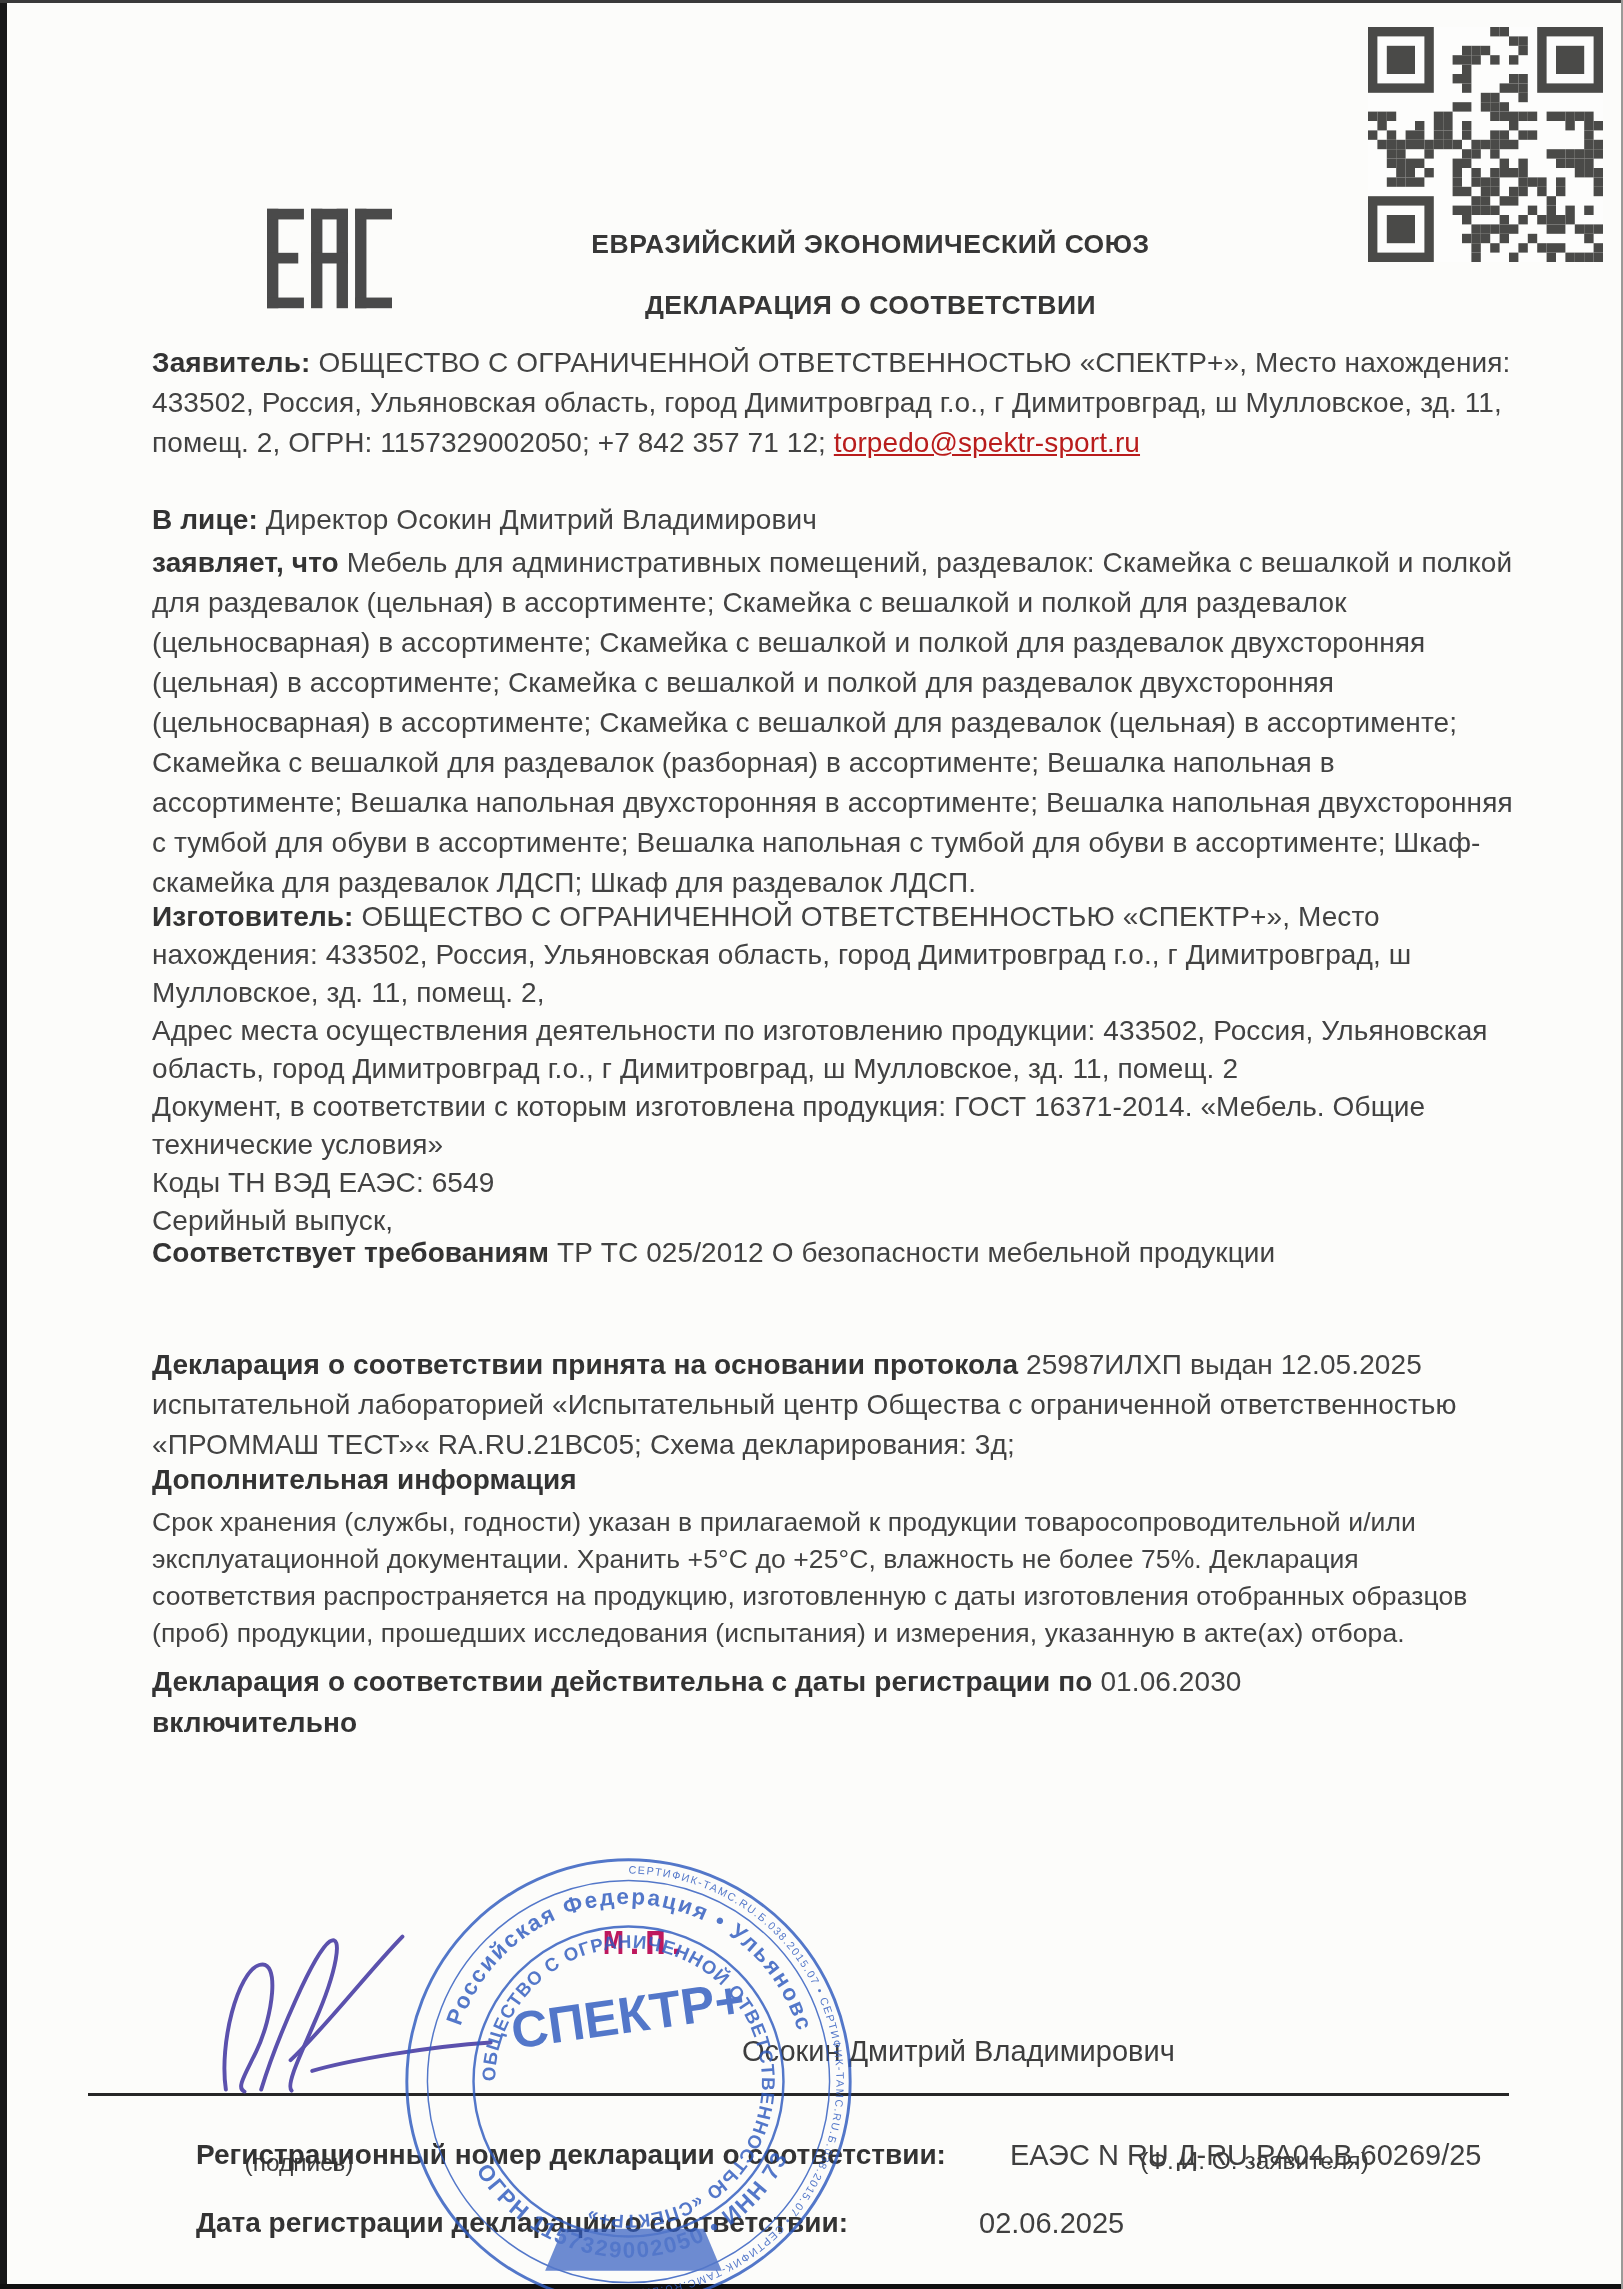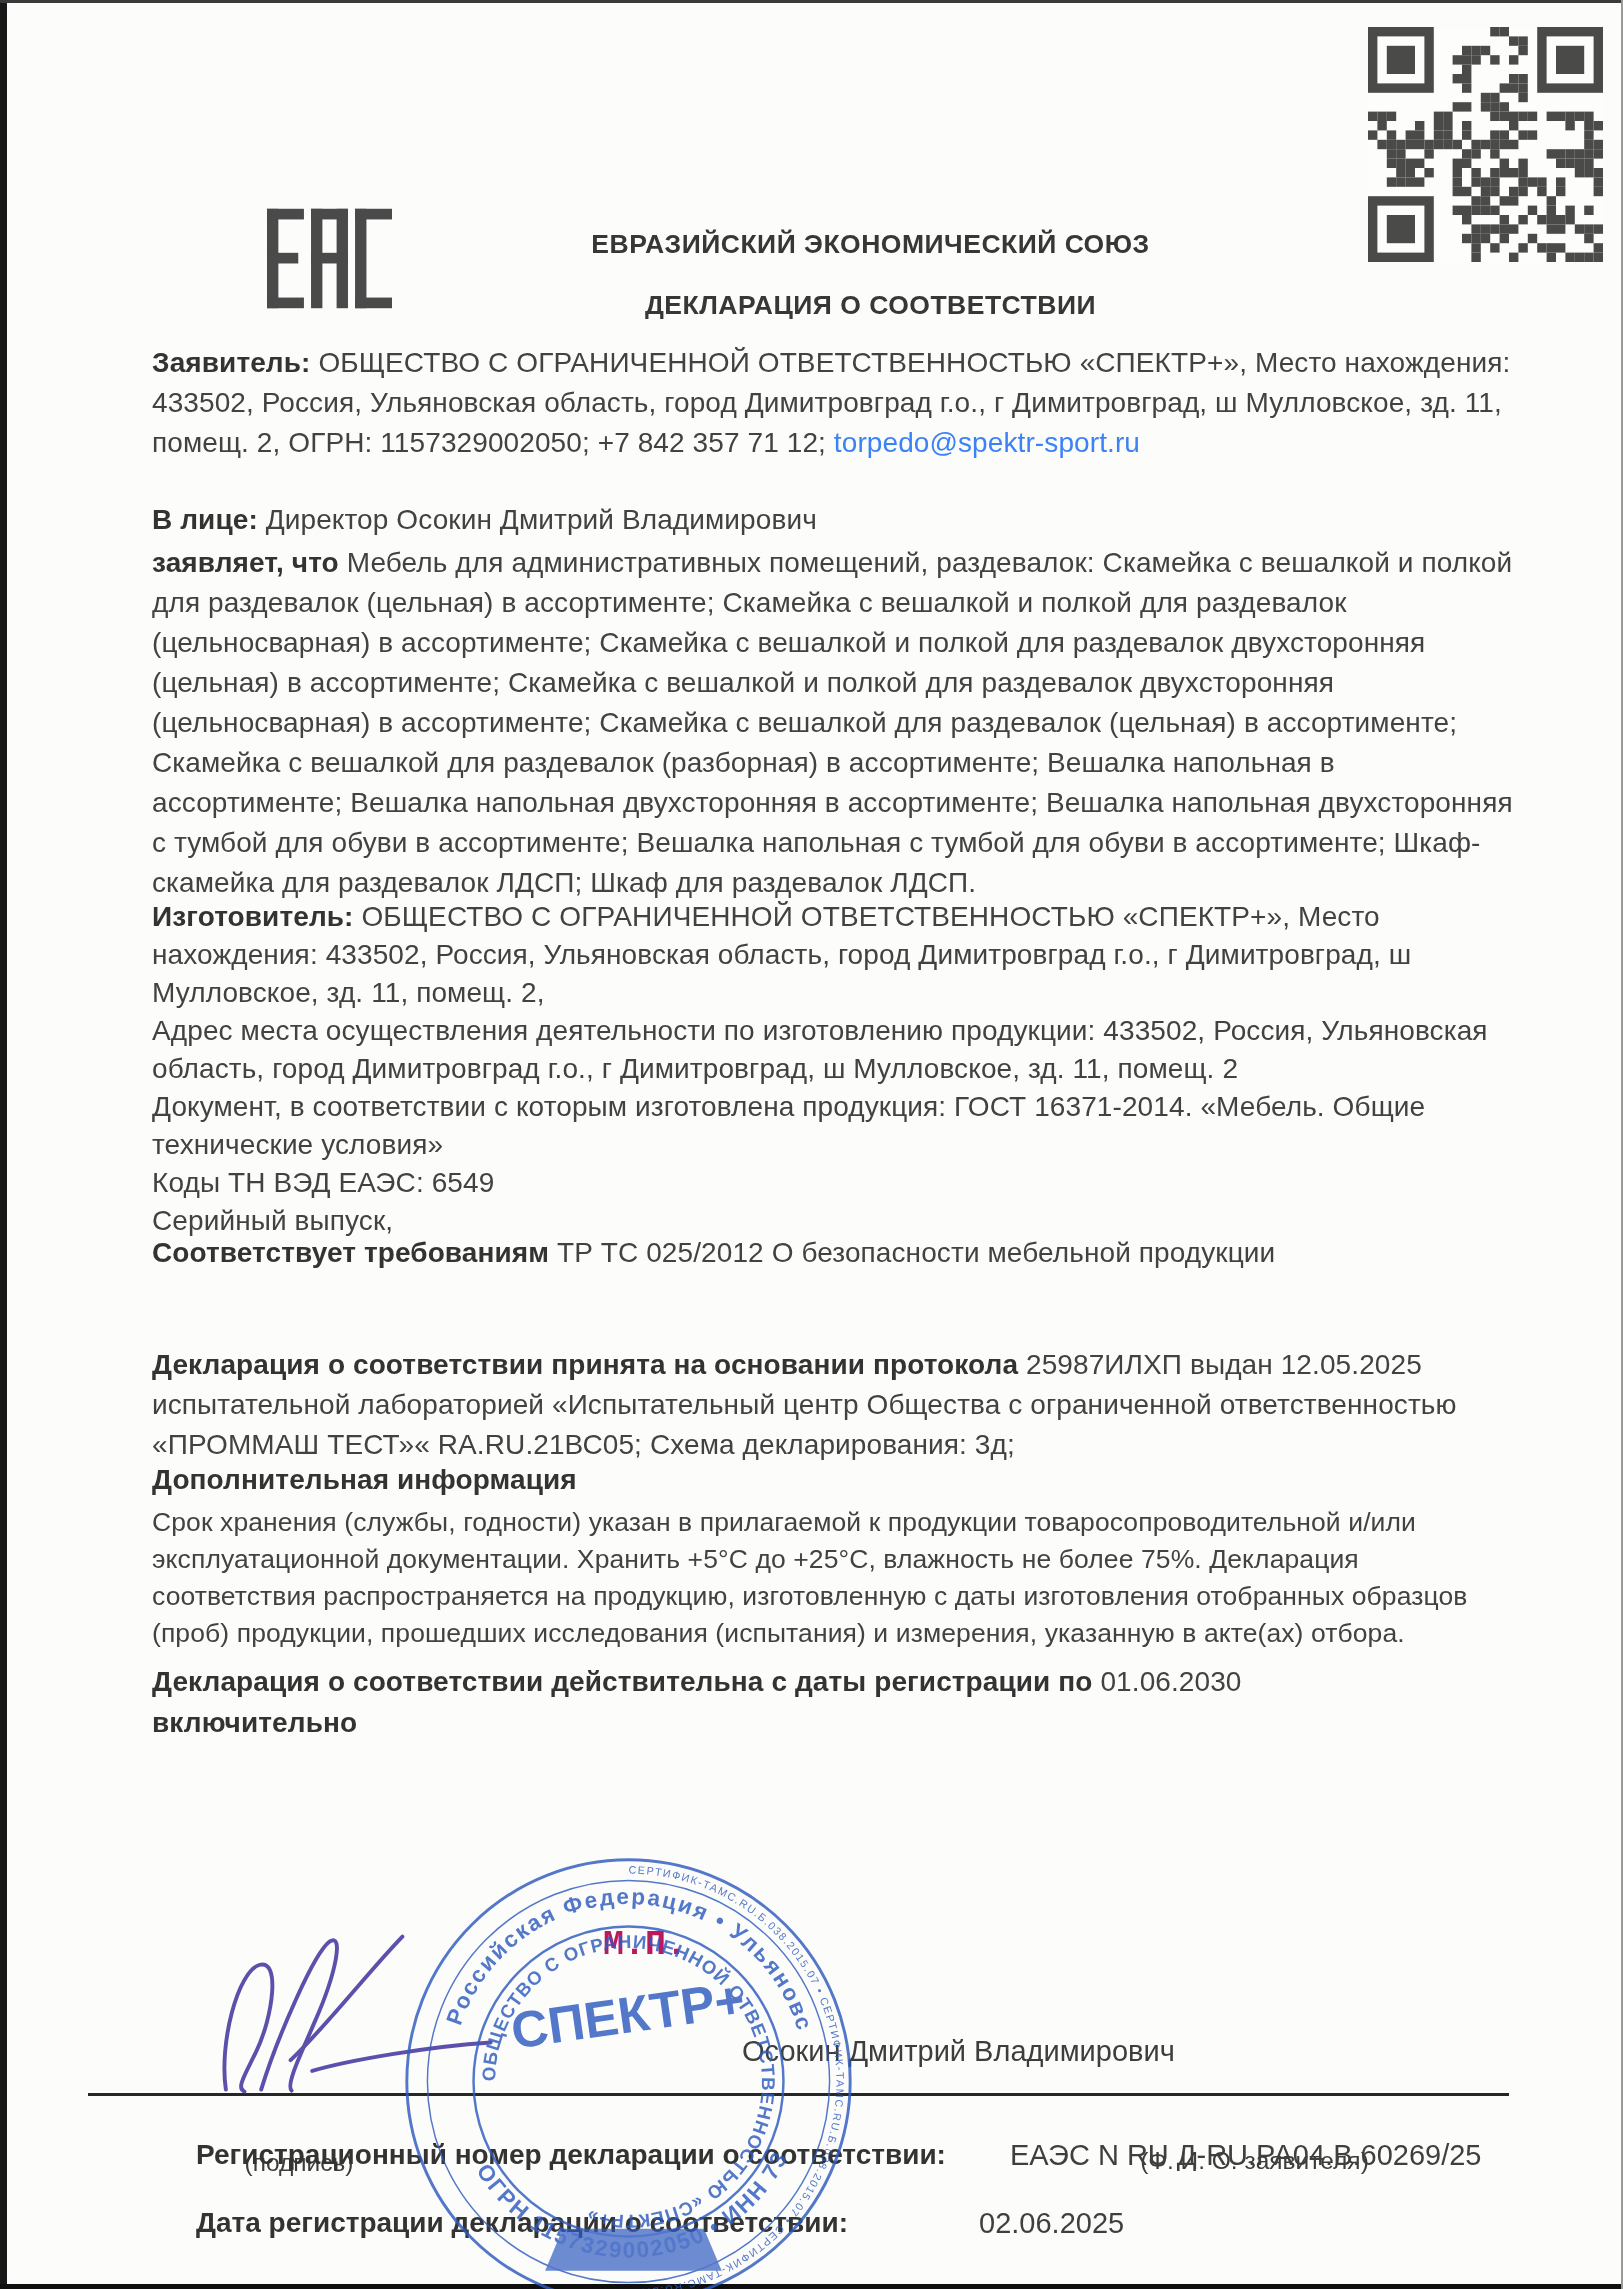--- a/index.html
+++ b/index.html
@@ -23,21 +23,21 @@
     left:147px;right:29px;text-align:center;
     font-weight:bold;font-size:26.5px;color:#373737;letter-spacing:0.5px;
   }
   .para{
     left:152px;width:1365px;
     font-size:28px;line-height:40px;color:#424242;letter-spacing:0.1px;
   }
   .para b{color:#333;}
   .mline{line-height:38px;}
   .small-body{font-size:26.5px;line-height:37px;}
-  .email{color:#3b82f6;cursor:pointer;}
+  .email{color:#b91c1c;text-decoration:underline;cursor:pointer;}
   .sigline{height:2.9px;background:#262626;}
   .caption{font-size:24.5px;color:#3c3c3c;text-align:center;margin-top:40px;}
   .reg-label{font-weight:bold;font-size:28px;color:#333;margin-left:44px;}
   .reg-value{font-size:29px;color:#3f3f3f;}
   .mp{font-weight:bold;font-size:35px;color:#be185d;font-family:Liberation Mono, monospace;}
   .name{font-size:29px;color:#3d3d3d;}
   .stamp,.signature,.qr,.eac{pointer-events:none;}
 </style>
 </head>
 <body>

